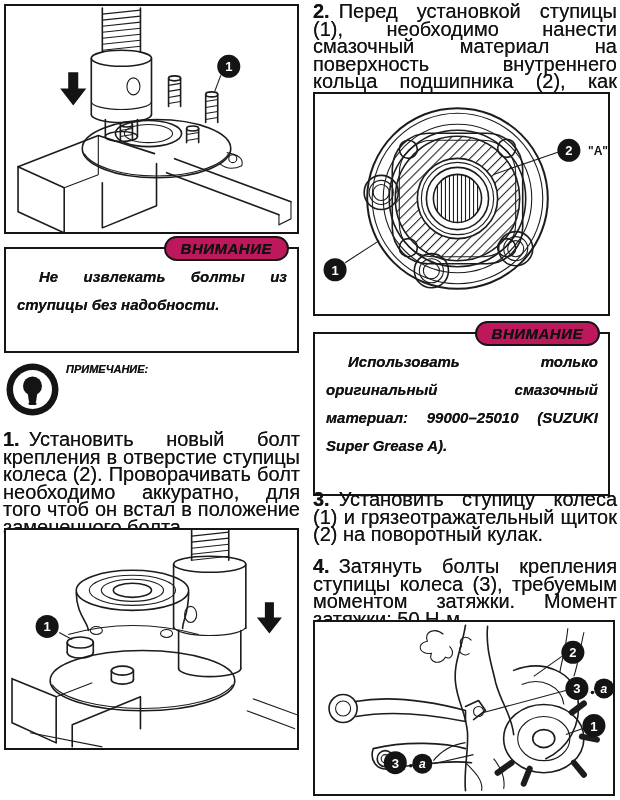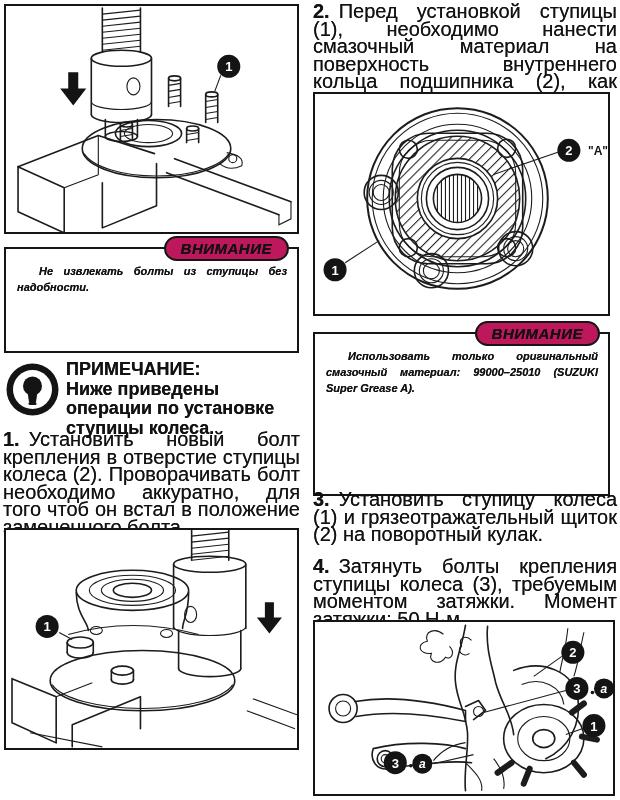--- a/index.html
+++ b/index.html
@@ -21,28 +21,28 @@
   .step { position:absolute; font-size:20px; line-height:17.6px; text-align:justify;
           text-shadow:0 0 .5px rgba(0,0,0,.75); }
   .step .num { font-weight:bold; padding-right:9px; }
 
   .warnbox { position:absolute; border:2.5px solid #151515; background:#fff; }
   .warn-pill { position:absolute; top:-13px; right:8px; height:25px; padding:0 15px;
                border:2.5px solid #151515; border-radius:13px; background:#be185d;
                font-weight:bold; font-style:italic; font-size:15px; line-height:21px;
                letter-spacing:.5px; text-shadow:0 0 .5px rgba(0,0,0,.8); }
   .warn-body { position:absolute; left:11px; right:10px; top:14px;
-               font-weight:bold; font-style:italic; font-size:11px; line-height:16px;
+               font-weight:bold; font-style:italic; font-size:15px; line-height:28px;
                text-align:justify; text-shadow:0 0 .5px rgba(0,0,0,.8); }
   .warn-body p { text-indent:22px; }
 
   .note-row { position:absolute; }
   .note-icon { position:absolute; left:0; top:2px; width:55px; height:55px; }
   .note-text { position:absolute; left:61px; top:0; width:234px;
-               font-weight:bold; font-size:18px; line-height:19.5px;
+               font-weight:bold; font-style:italic; font-size:11px; line-height:19.5px;
                text-shadow:0 0 .5px rgba(0,0,0,.8); }
 </style>
 </head>
 <body>
 
 <div class="page">
 
   <div class="figbox" style="left:4px; top:4px; width:295px; height:230px;">
     <svg viewBox="0 0 290 225">
 
@@ -111,21 +111,20 @@
   <div class="note-row" style="left:5px; top:360px; width:295px; height:66px;">
     <svg class="note-icon" viewBox="0 0 55 55">
       <circle cx="27.5" cy="27.5" r="26" fill="#141414"></circle>
       <circle cx="27.5" cy="27.5" r="19.5" fill="#ffffff"></circle>
       <circle cx="27.5" cy="24" r="9.5" fill="#141414"></circle>
       <path fill="#141414" d="M22.5 30 h10 l-1.5 10 h-7 z"></path>
       <rect x="23.5" y="40" width="8" height="3" rx="1.5" fill="#141414"></rect>
     </svg>
     <div class="note-text">
       <div>ПРИМЕЧАНИЕ:</div>
-      <div>Ниже приведены операции по установке ступицы колеса.</div>
     </div>
   </div>
 
   <div class="step" style="left:3px; top:431px; width:297px;">
     <span class="num">1.</span><span>Установить новый болт крепления в отверстие ступицы колеса (2). Проворачивать болт необходимо аккуратно, для того чтоб он встал в положение замененного болта.</span>
   </div>
 
   <div class="figbox" style="left:4px; top:528px; width:295px; height:222px;">
     <svg viewBox="0 0 290 217">
 

